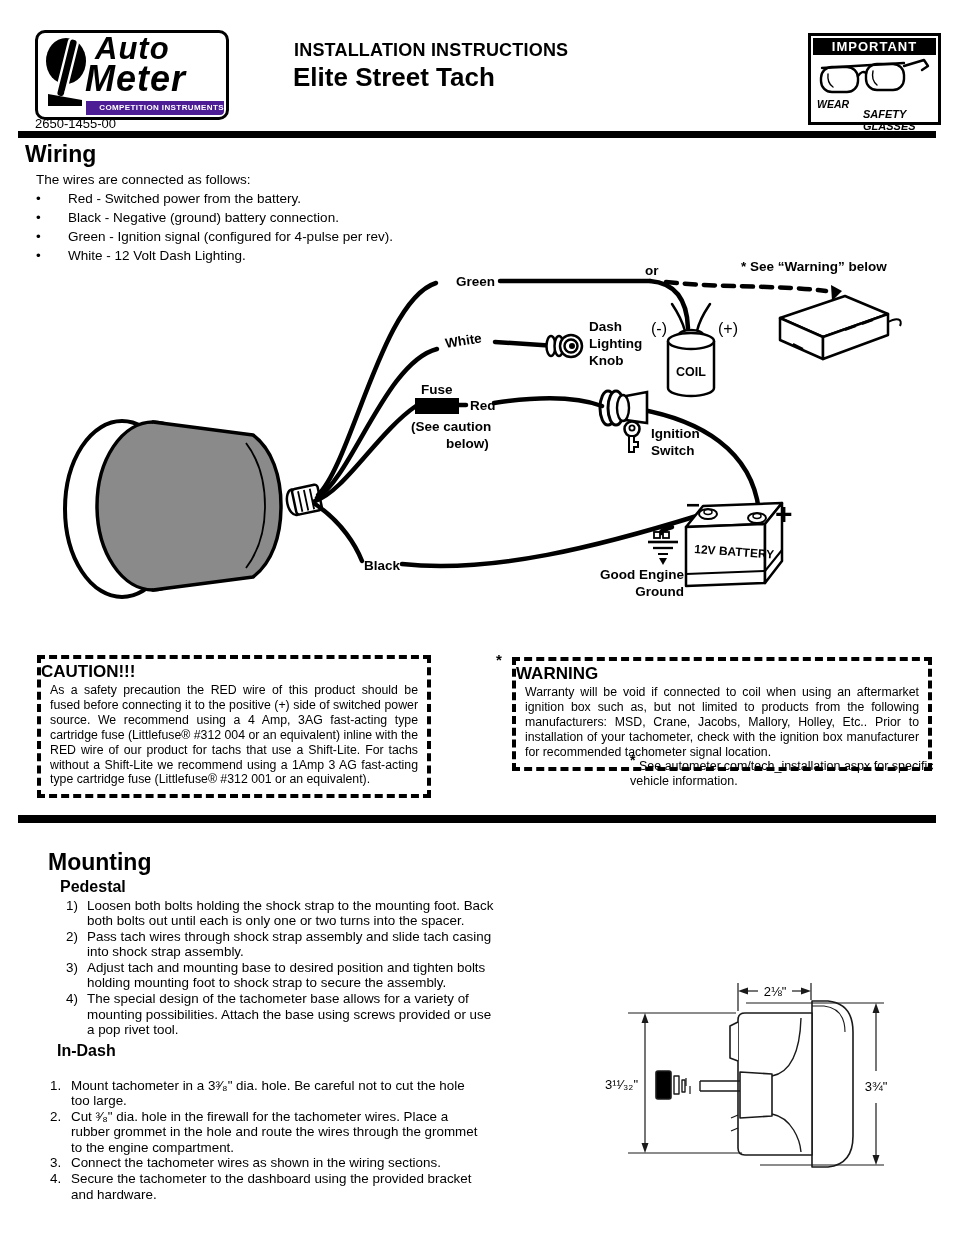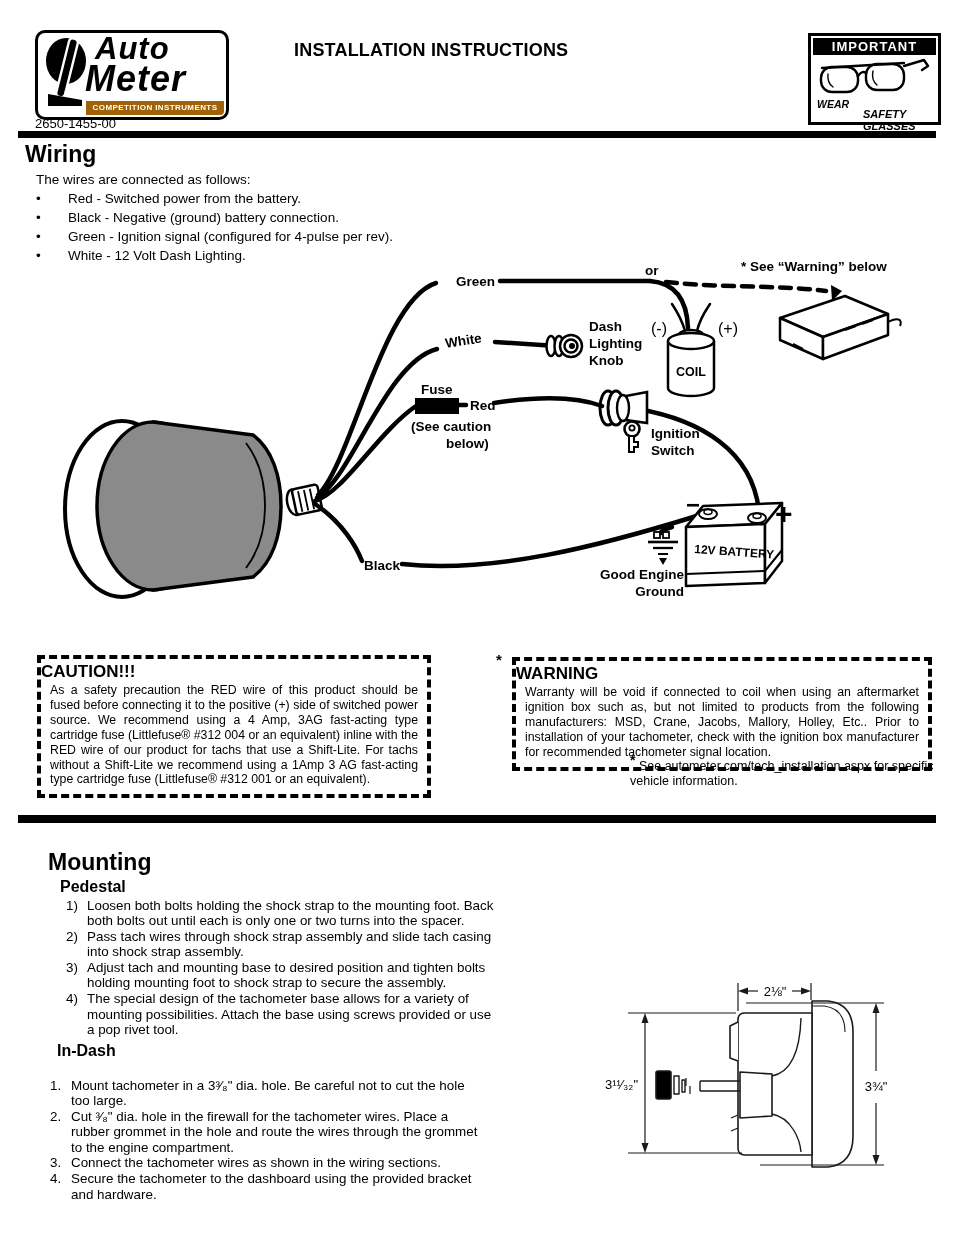--- a/index.html
+++ b/index.html
@@ -5,22 +5,22 @@
   html,body{margin:0;padding:0;background:#e8e8e8;}
   .page{position:relative;width:954px;height:1235px;background:#fff;margin:0 auto;
         font-family:"Liberation Sans",sans-serif;color:#000;overflow:hidden;}
   .abs{position:absolute;}
   svg text{font-family:"Liberation Sans",sans-serif;}
 
   
   .logo-box{left:35px;top:30px;width:188px;height:84px;border:3px solid #000;border-radius:10px;}
   .logo-word1{left:57px;top:-2px;font-size:31px;font-weight:bold;font-style:italic;letter-spacing:1px;}
   .logo-word2{left:47px;top:25px;font-size:36px;font-weight:bold;font-style:italic;letter-spacing:1px;}
-  .logo-tagline{left:48px;right:2px;bottom:2px;background:#a16207;color:#fff;font-size:8px;
-                font-weight:bold;text-align:center;padding:2px 0 3px;letter-spacing:.4px;border-radius:0 0 4px 0;}
+  .logo-tagline{left:48px;right:2px;bottom:2px;background:#4c1d95;color:#fff;font-size:8px;
+                font-weight:bold;text-align:right;padding:2px 0 3px;letter-spacing:.4px;border-radius:0 0 4px 0;}
   .part-number{left:35px;top:116px;width:188px;text-align:left;font-size:13px;}
   .title1{left:294px;top:40px;font-size:18px;font-weight:bold;letter-spacing:.2px;}
   .title2{left:293px;top:62px;font-size:26px;font-weight:bold;}
   .important-box{left:808px;top:33px;width:127px;height:86px;border:3px solid #000;}
   .important-title{margin:2px 2px 0;background:#000000;color:#fff;font-size:13px;font-weight:bold;
                    text-align:center;letter-spacing:1px;padding:1px 0;}
   .imp-line1{left:6px;top:62px;font-size:10.5px;font-weight:bold;font-style:italic;}
   .imp-line2{left:6px;top:72px;font-size:11px;font-weight:bold;font-style:italic;margin-left:46px;}
   .rule{left:18px;width:918px;background:#000;}
   .rule1{top:131px;height:7px;}
@@ -70,20 +70,21 @@
       <path d="M6,58 L40,64 L40,70 L6,70 Z" fill="#000"></path>
       <circle cx="25" cy="56" r="2.4" fill="#fff"></circle>
     </svg>
     <div class="abs logo-word1">Auto</div>
     <div class="abs logo-word2">Meter</div>
     <div class="abs logo-tagline">COMPETITION INSTRUMENTS</div>
   </div>
   <div class="abs part-number">2650-1455-00</div>
 
   <div class="abs title1">INSTALLATION INSTRUCTIONS</div>
+  <div class="abs title2">Elite Street Tach</div>
 
   <div class="abs important-box">
     <div class="important-title">IMPORTANT</div>
     <svg class="abs" style="left:5px;top:20px;" width="118" height="42" viewBox="0 0 118 42">
       <g fill="none" stroke="#000" stroke-width="2.4" stroke-linejoin="round" stroke-linecap="round">
         <path d="M6,12 L88,7"></path>
         <rect x="5" y="11" width="37" height="25" rx="11"></rect>
         <rect x="50" y="8" width="38" height="26" rx="11"></rect>
         <path d="M42,20 Q46,14 50,17"></path>
         <path d="M88,10 L108,4 L112,10 L106,14"></path>

